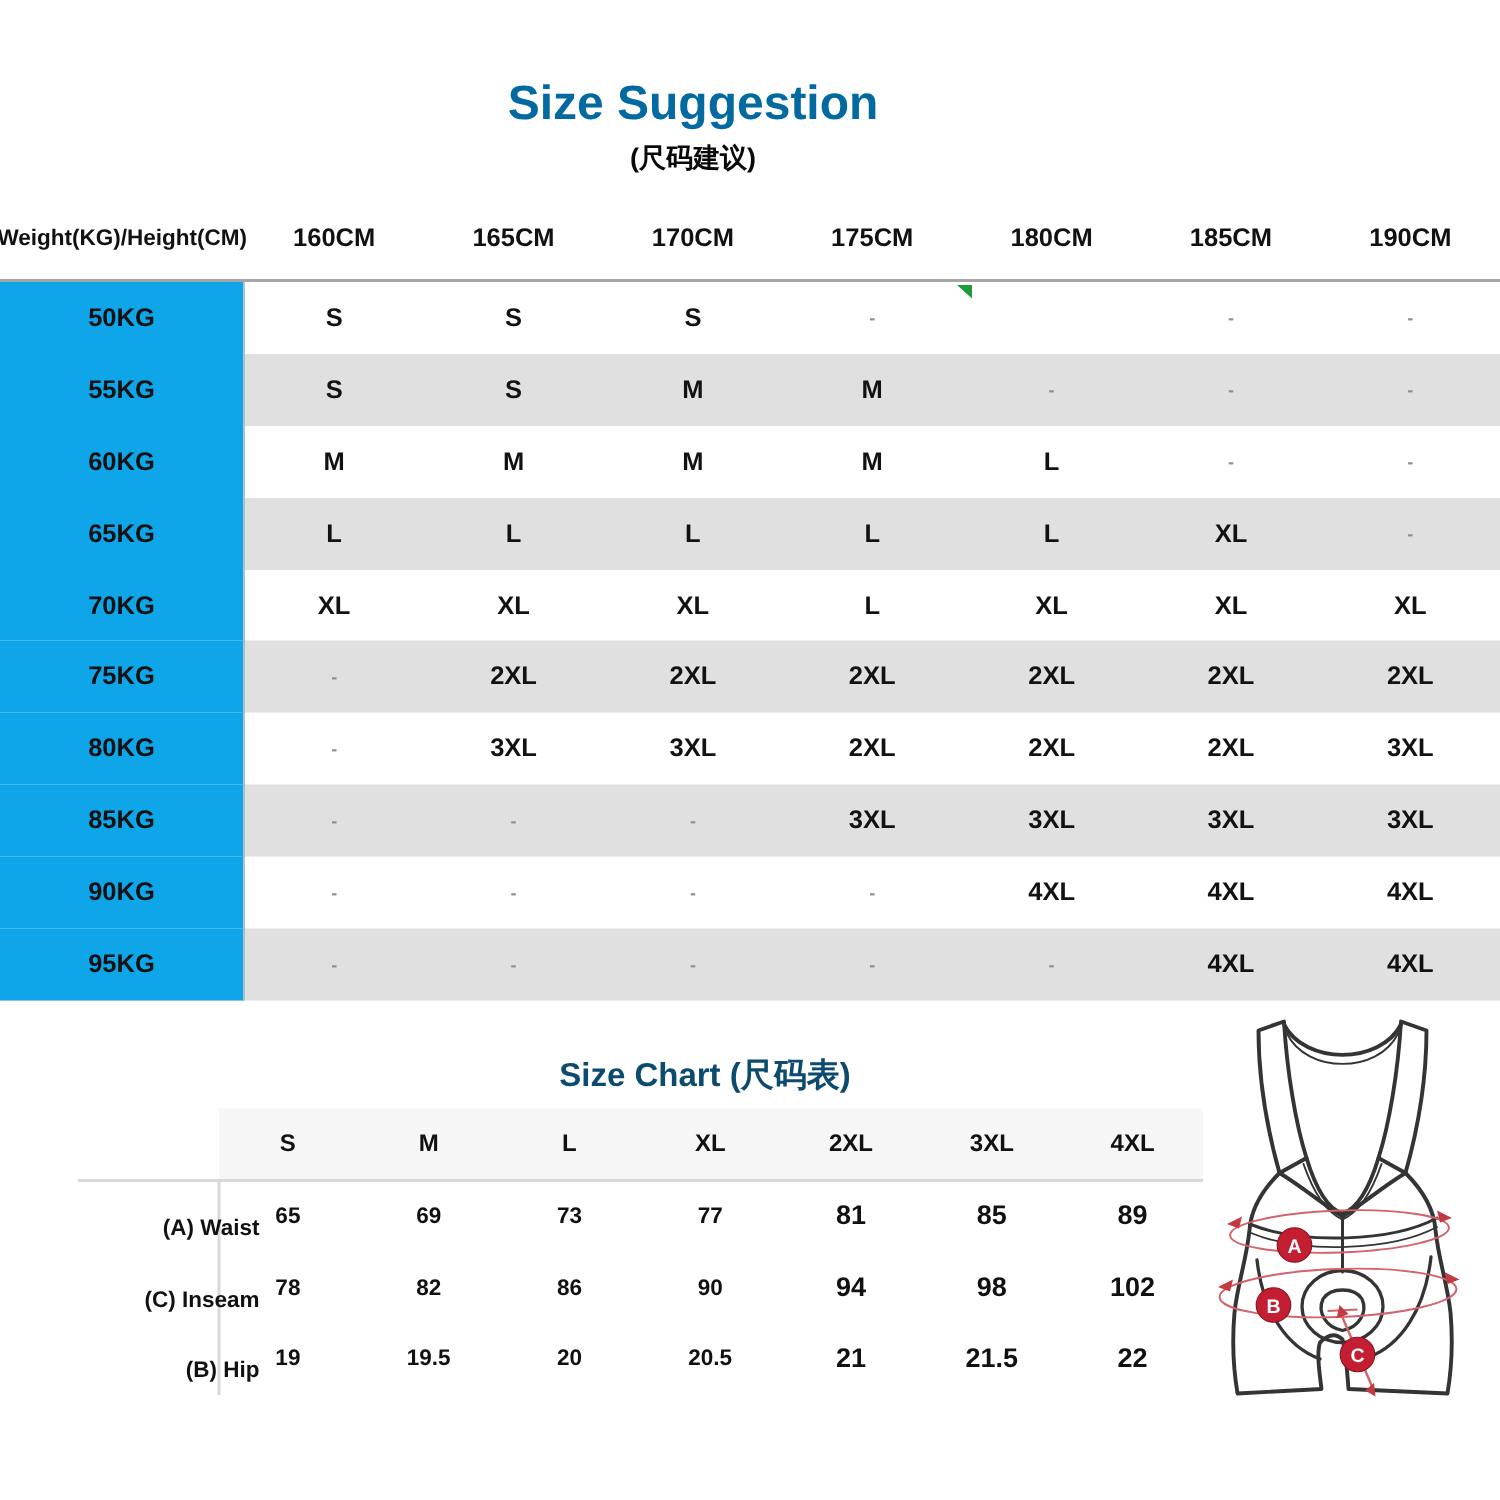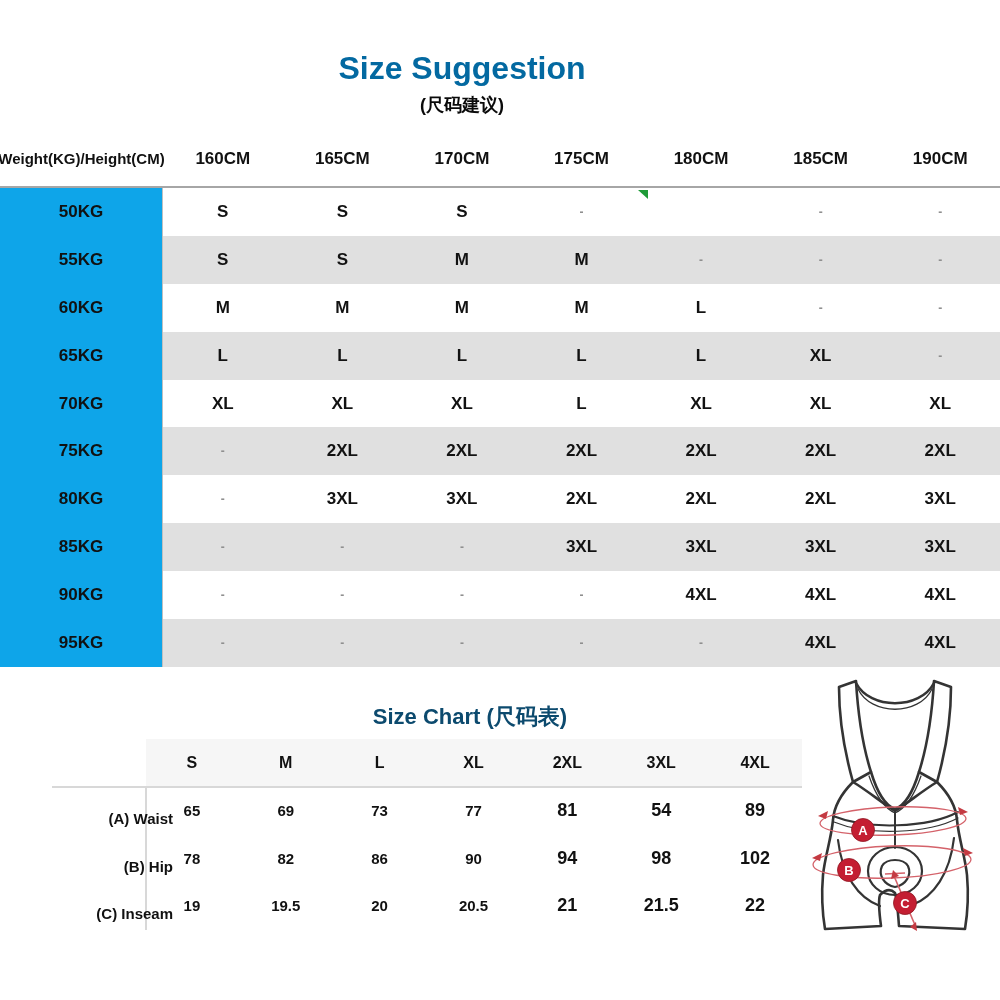--- a/index.html
+++ b/index.html
@@ -204,30 +204,30 @@
   <div>L</div>
   <div>XL</div>
   <div>2XL</div>
   <div>3XL</div>
   <div>4XL</div>
 </div>
 <div class="sc-hline"></div>
 <div class="sc-vline"></div>
 <div class="sc-labels">
   <div class="sc-label">(A) Waist</div>
+  <div class="sc-label">(C) Inseam</div>
   <div class="sc-label">(B) Hip</div>
-  <div class="sc-label">(C) Inseam</div>
 </div>
 <div class="sc-values">
   <div>65</div>
   <div>69</div>
   <div>73</div>
   <div>77</div>
   <div class="big">81</div>
-  <div class="big">54</div>
+  <div class="big">85</div>
   <div class="big">89</div>
   <div>78</div>
   <div>82</div>
   <div>86</div>
   <div>90</div>
   <div class="big">94</div>
   <div class="big">98</div>
   <div class="big">102</div>
   <div>19</div>
   <div>19.5</div>

